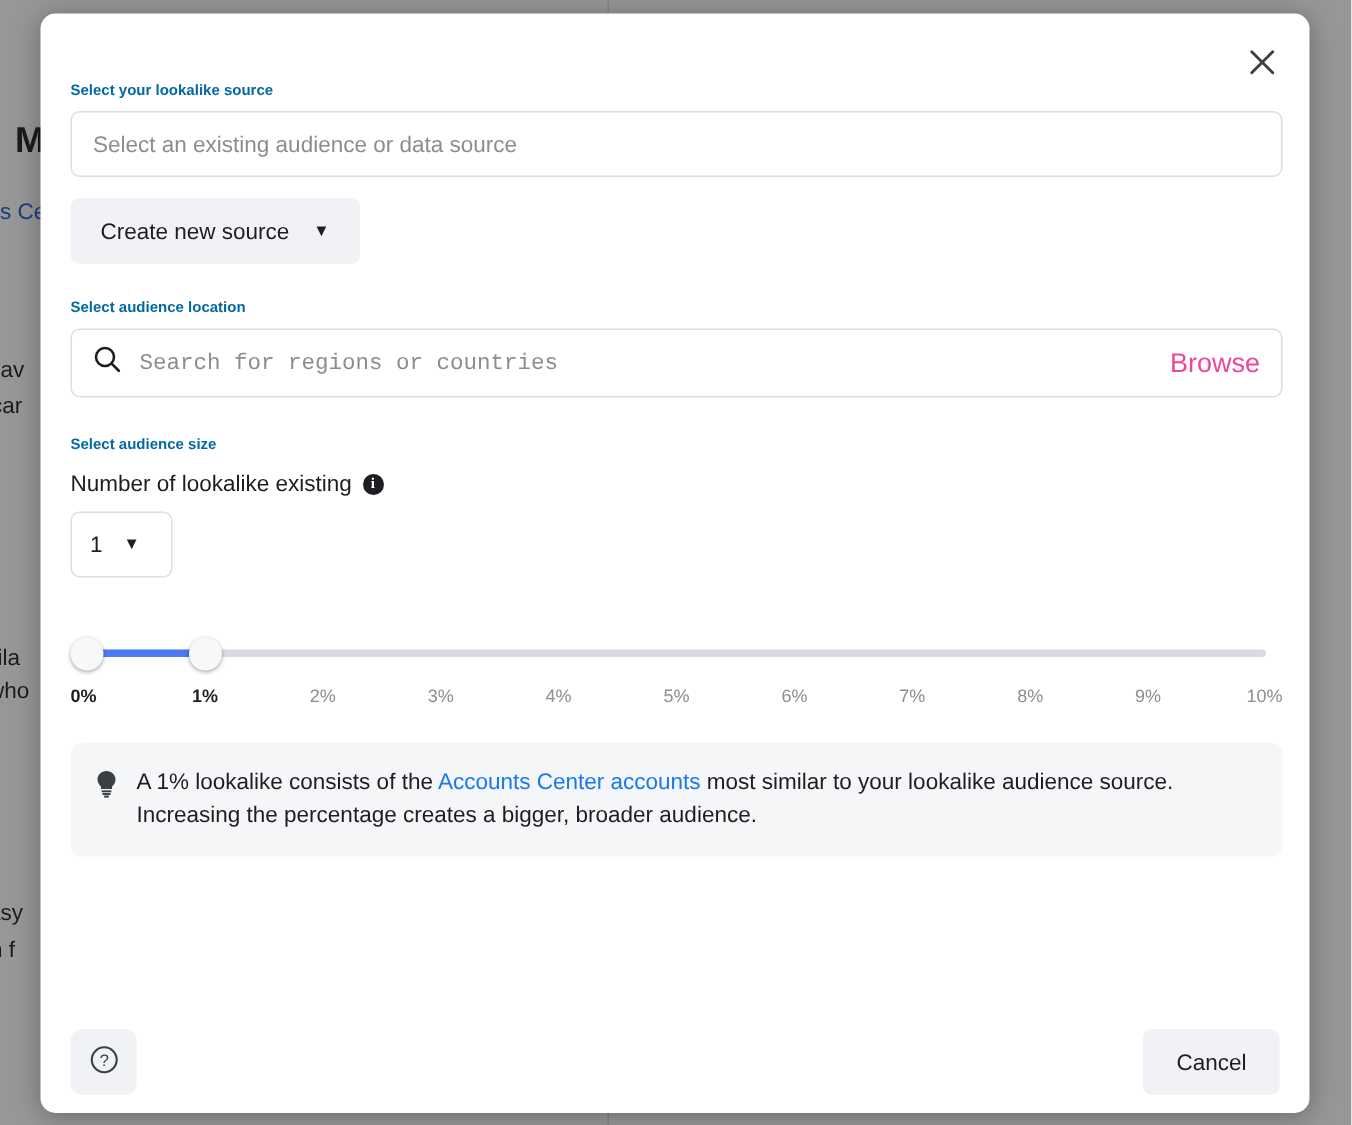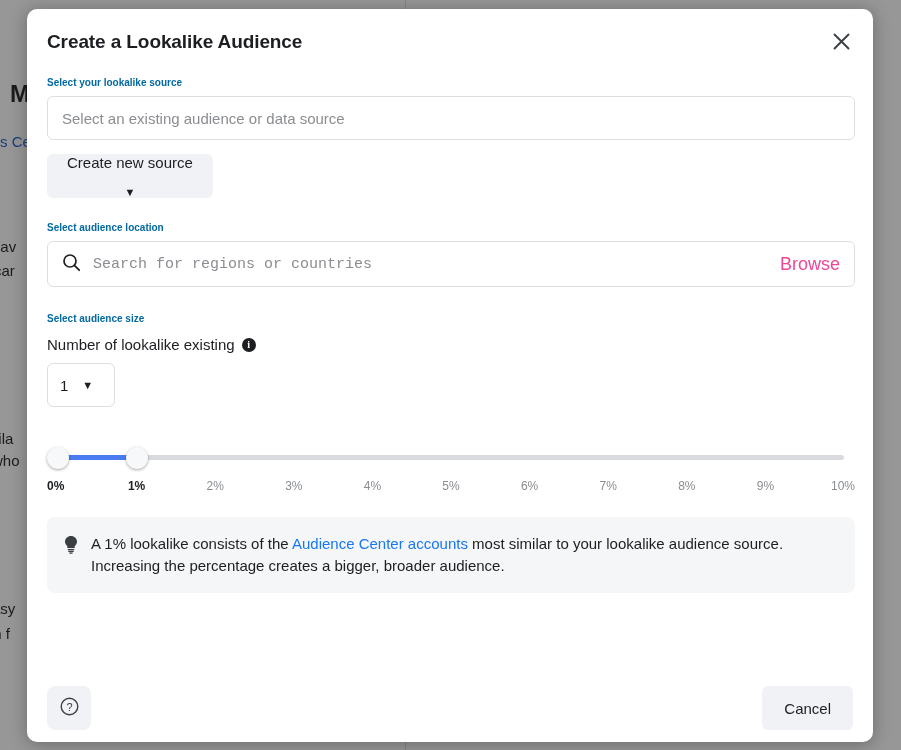--- a/index.html
+++ b/index.html
@@ -102,21 +102,20 @@
     border: none;
     border-radius: 6px;
     padding: 0 20px;
     font-size: 15px;
     color: #1c1e21;
     font-family: "Liberation Sans", sans-serif;
     cursor: pointer;
     display: inline-flex;
     align-items: center;
     gap: 16px;
-    flex-direction: column;
   }
   .caret { font-size: 11px; line-height: 1; color: #1c1e21; }
 
   
   .search-row {
     width: 808px;
     height: 46px;
     border: 1px solid #dcdee1;
     border-radius: 6px;
     display: flex;
@@ -280,21 +279,20 @@
   <div class="bg-text bg-p3">nila</div>
   <div class="bg-text bg-p4">who</div>
   <div class="bg-text bg-p5">asy</div>
   <div class="bg-text bg-p6">in f</div>
 </div>
 <div class="dim-overlay"></div>
 
 <div class="modal">
 
   <div class="modal-header">
-    <div class="modal-title">Create a Lookalike Audience</div>
     <button class="close-btn">
       <span>
         <svg width="17" height="17" viewBox="0 0 17 17">
           <path d="M1.5 1.5 L15.5 15.5 M15.5 1.5 L1.5 15.5" stroke="#3c4043" stroke-width="1.9" stroke-linecap="round"></path>
         </svg>
       </span>
     </button>
   </div>
 
   <div class="modal-body">
@@ -358,21 +356,21 @@
     <div class="tip-box">
       <span style="flex:0 0 auto;margin-top:2px;">
         <svg width="16" height="19" viewBox="0 0 16 19">
           <path d="M8 1 C4.6 1 2 3.5 2 6.6 C2 8.7 3.2 10.1 4.3 11.3 L4.3 13 L11.7 13 L11.7 11.3 C12.8 10.1 14 8.7 14 6.6 C14 3.5 11.4 1 8 1 Z" fill="#3b3e42"></path>
           <rect x="4.8" y="13.9" width="6.4" height="1.3" fill="#3b3e42"></rect>
           <rect x="5.3" y="15.7" width="5.4" height="1.3" fill="#3b3e42"></rect>
           <rect x="6.4" y="17.4" width="3.2" height="1.3" fill="#3b3e42"></rect>
         </svg>
       </span>
       <div class="tip-text">
-        <span>A 1% lookalike consists of the </span><span class="tip-link">Audience Center accounts</span><span> most similar to your lookalike audience source. Increasing the percentage creates a bigger, broader audience.</span>
+        <span>A 1% lookalike consists of the </span><span class="tip-link">Accounts Center accounts</span><span> most similar to your lookalike audience source. Increasing the percentage creates a bigger, broader audience.</span>
       </div>
     </div>
 
   </div>
 
   <div class="modal-footer">
     <button class="help-btn">
       <span>
         <svg width="21" height="21" viewBox="0 0 21 21">
           <circle cx="10.5" cy="10.5" r="8.3" fill="none" stroke="#3c4043" stroke-width="1.4"></circle>

